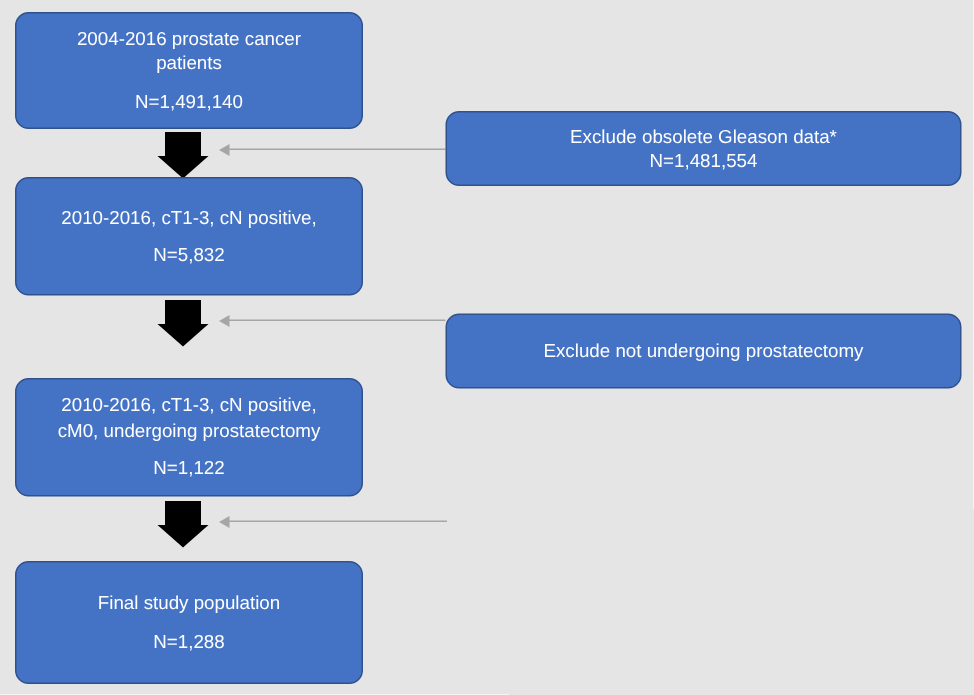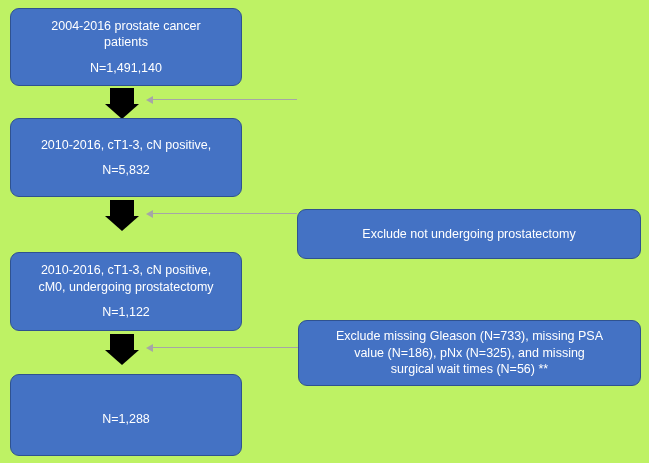--- a/index.html
+++ b/index.html
@@ -7,21 +7,21 @@
     padding: 0;
     background: #ffffff;
   }
   body {
     font-family: "Liberation Sans", sans-serif;
   }
   #canvas {
     position: relative;
     width: 649px;
     height: 463px;
-    background: #bef264;
+    background: #e5e5e5;
     overflow: hidden;
   }
   .node {
     position: absolute;
     box-sizing: border-box;
     background: #4472C4;
     border: 1px solid #2F528F;
     border-radius: 9px;
     color: #ffffff;
     display: flex;
@@ -89,20 +89,24 @@
   </div>
 
   <div class="block-arrow" style="left:0; top:0;">
     <div class="shaft" style="left:110px; top:88px; width:24px; height:16px;"></div>
     <div class="head" style="left:105px; top:104px;"></div>
   </div>
 
   <div class="connector" style="left:152px; top:99px; width:145px;"></div>
   <div class="connector-head" style="left:146px; top:95.5px;"></div>
 
+  <div class="node" style="left:297px; top:74px; width:344px; height:50px;">
+    <span class="line">Exclude obsolete Gleason data*</span>
+    <span class="line">N=1,481,554</span>
+  </div>
 
   <div class="node" style="left:10px; top:118px; width:232px; height:79px;">
     <span class="line">2010-2016, cT1-3, cN positive,</span>
     <span class="gap"></span>
     <span class="line">N=5,832</span>
   </div>
 
   <div class="block-arrow" style="left:0; top:0;">
     <div class="shaft" style="left:110px; top:200px; width:24px; height:16px;"></div>
     <div class="head" style="left:105px; top:216px;"></div>
@@ -123,24 +127,20 @@
   </div>
 
   <div class="block-arrow" style="left:0; top:0;">
     <div class="shaft" style="left:110px; top:334px; width:24px; height:16px;"></div>
     <div class="head" style="left:105px; top:350px;"></div>
   </div>
 
   <div class="connector" style="left:152px; top:347px; width:146px;"></div>
   <div class="connector-head" style="left:146px; top:343.5px;"></div>
 
-  <div class="node" style="left:298px; top:320px; width:343px; height:66px;">
-    <span class="line">Exclude missing Gleason (N=733), missing PSA</span>
-    <span class="line">value (N=186), pNx (N=325), and missing</span>
-    <span class="line">surgical wait times (N=56) **</span>
-  </div>
 
   <div class="node" style="left:10px; top:374px; width:232px; height:82px;">
+    <span class="line">Final study population</span>
     <span class="gap"></span>
     <span class="line">N=1,288</span>
   </div>
 
 </div>
 
 </body></html>

